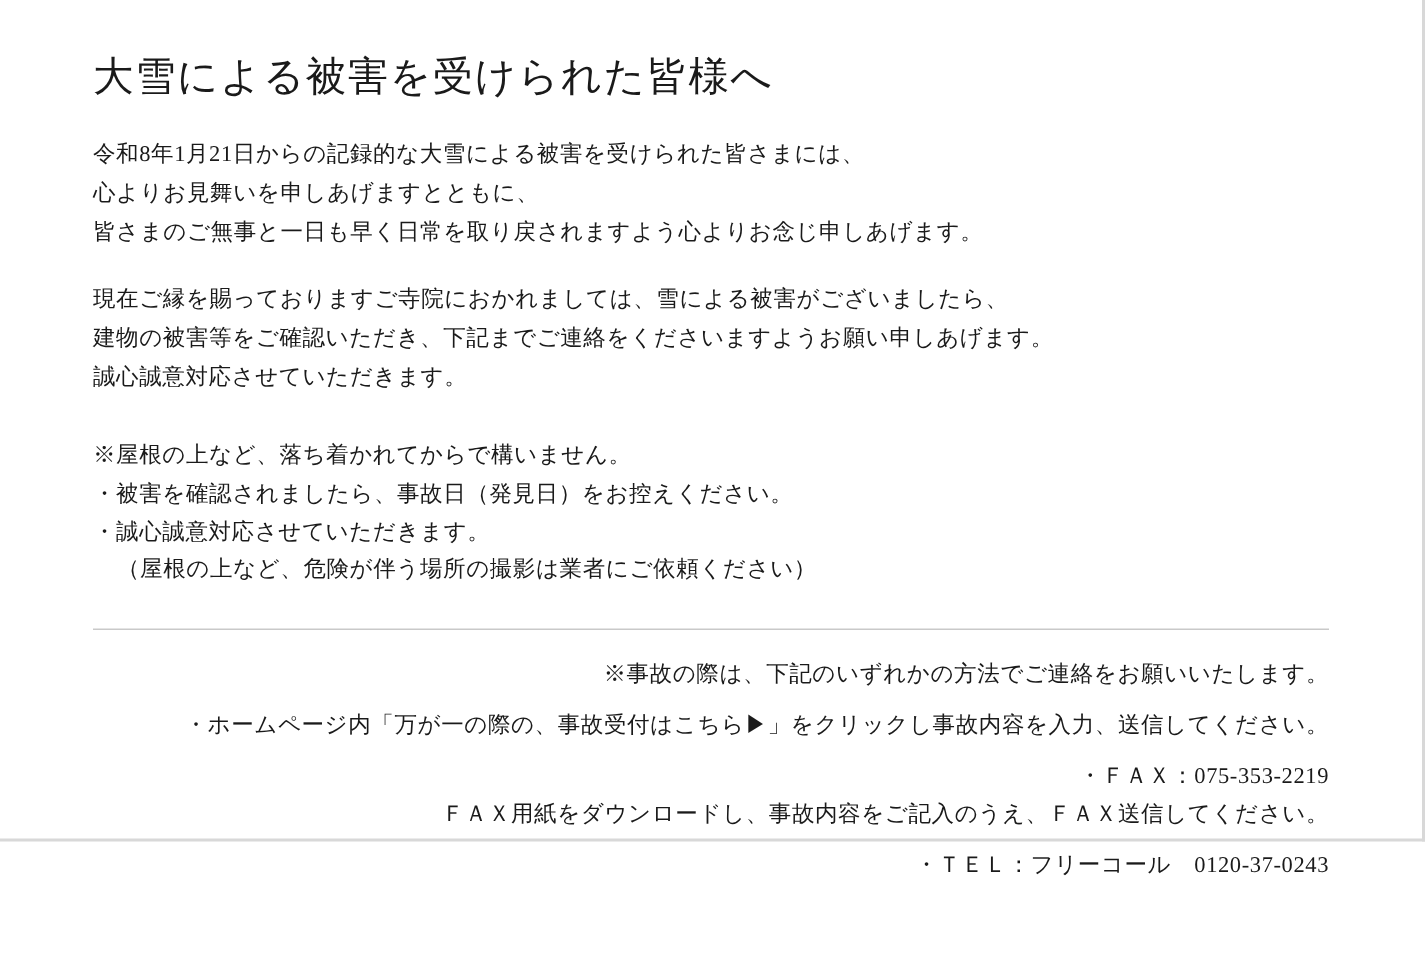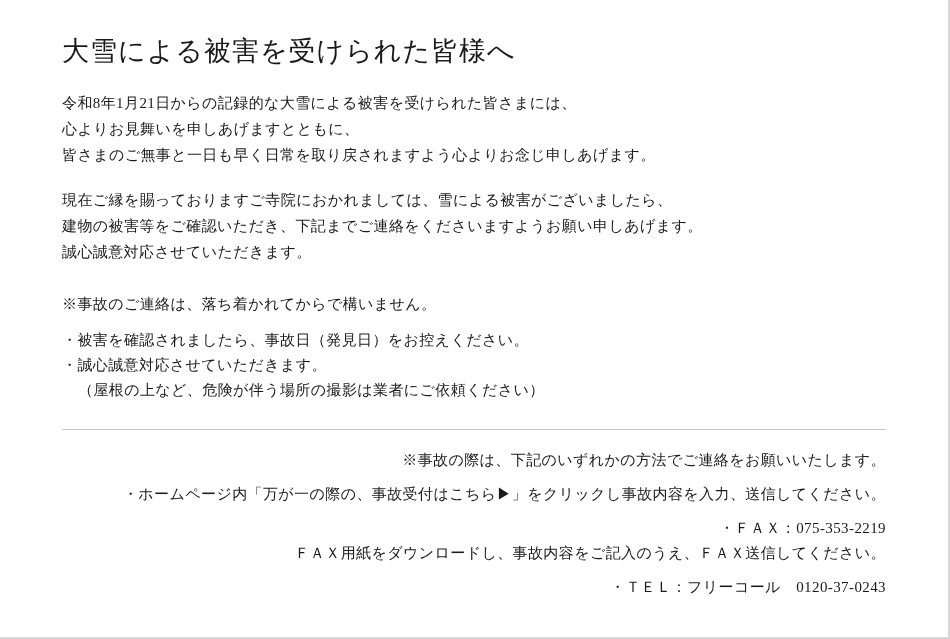--- a/index.html
+++ b/index.html
@@ -10,21 +10,21 @@
   body {
     width: 950px;
     height: 639px;
     font-family: "Liberation Serif", "DejaVu Serif", serif;
     color: #1a1a1a;
     overflow: hidden;
   }
   .page {
     position: relative;
     width: 950px;
-    height: 639px;
+    height: 561px;
     box-sizing: border-box;
     background: #ffffff;
     border-right: 2px solid #d8d8d8;
     border-bottom: 2px solid #d8d8d8;
   }
   .inner {
     padding: 24px 62px 0 62px;
   }
   .doc-title {
     font-size: 27px;
@@ -43,21 +43,21 @@
     letter-spacing: 0.4px;
     white-space: pre;
   }
   .para-gap {
     height: 20px;
   }
   .block-note {
     margin-top: 26px;
   }
   .bullets {
-    margin-top: 10px;
+    margin-top: 0;
   }
   .bullets .line {
     line-height: 1.68;
   }
   .indent1 {
     padding-left: 16px;
     font-family: Liberation Serif, serif;
   }
   hr.divider {
     border: none;
@@ -95,21 +95,21 @@
 
     <div class="para-gap"></div>
 
     <div>
       <div class="line">現在ご縁を賜っておりますご寺院におかれましては、雪による被害がございましたら、</div>
       <div class="line">建物の被害等をご確認いただき、下記までご連絡をくださいますようお願い申しあげます。</div>
       <div class="line">誠心誠意対応させていただきます。</div>
     </div>
 
     <div class="block-note">
-      <div class="line">※事故のご連絡は、落ち着かれてからで構いません。</div>
+      <div class="line">※屋根の上など、落ち着かれてからで構いません。</div>
     </div>
 
     <div class="bullets">
       <div class="line">・被害を確認されましたら、事故日（発見日）をお控えください。</div>
       <div class="line">・誠心誠意対応させていただきます。</div>
       <div class="line indent1">（屋根の上など、危険が伴う場所の撮影は業者にご依頼ください）</div>
     </div>
 
     <hr class="divider">
 

